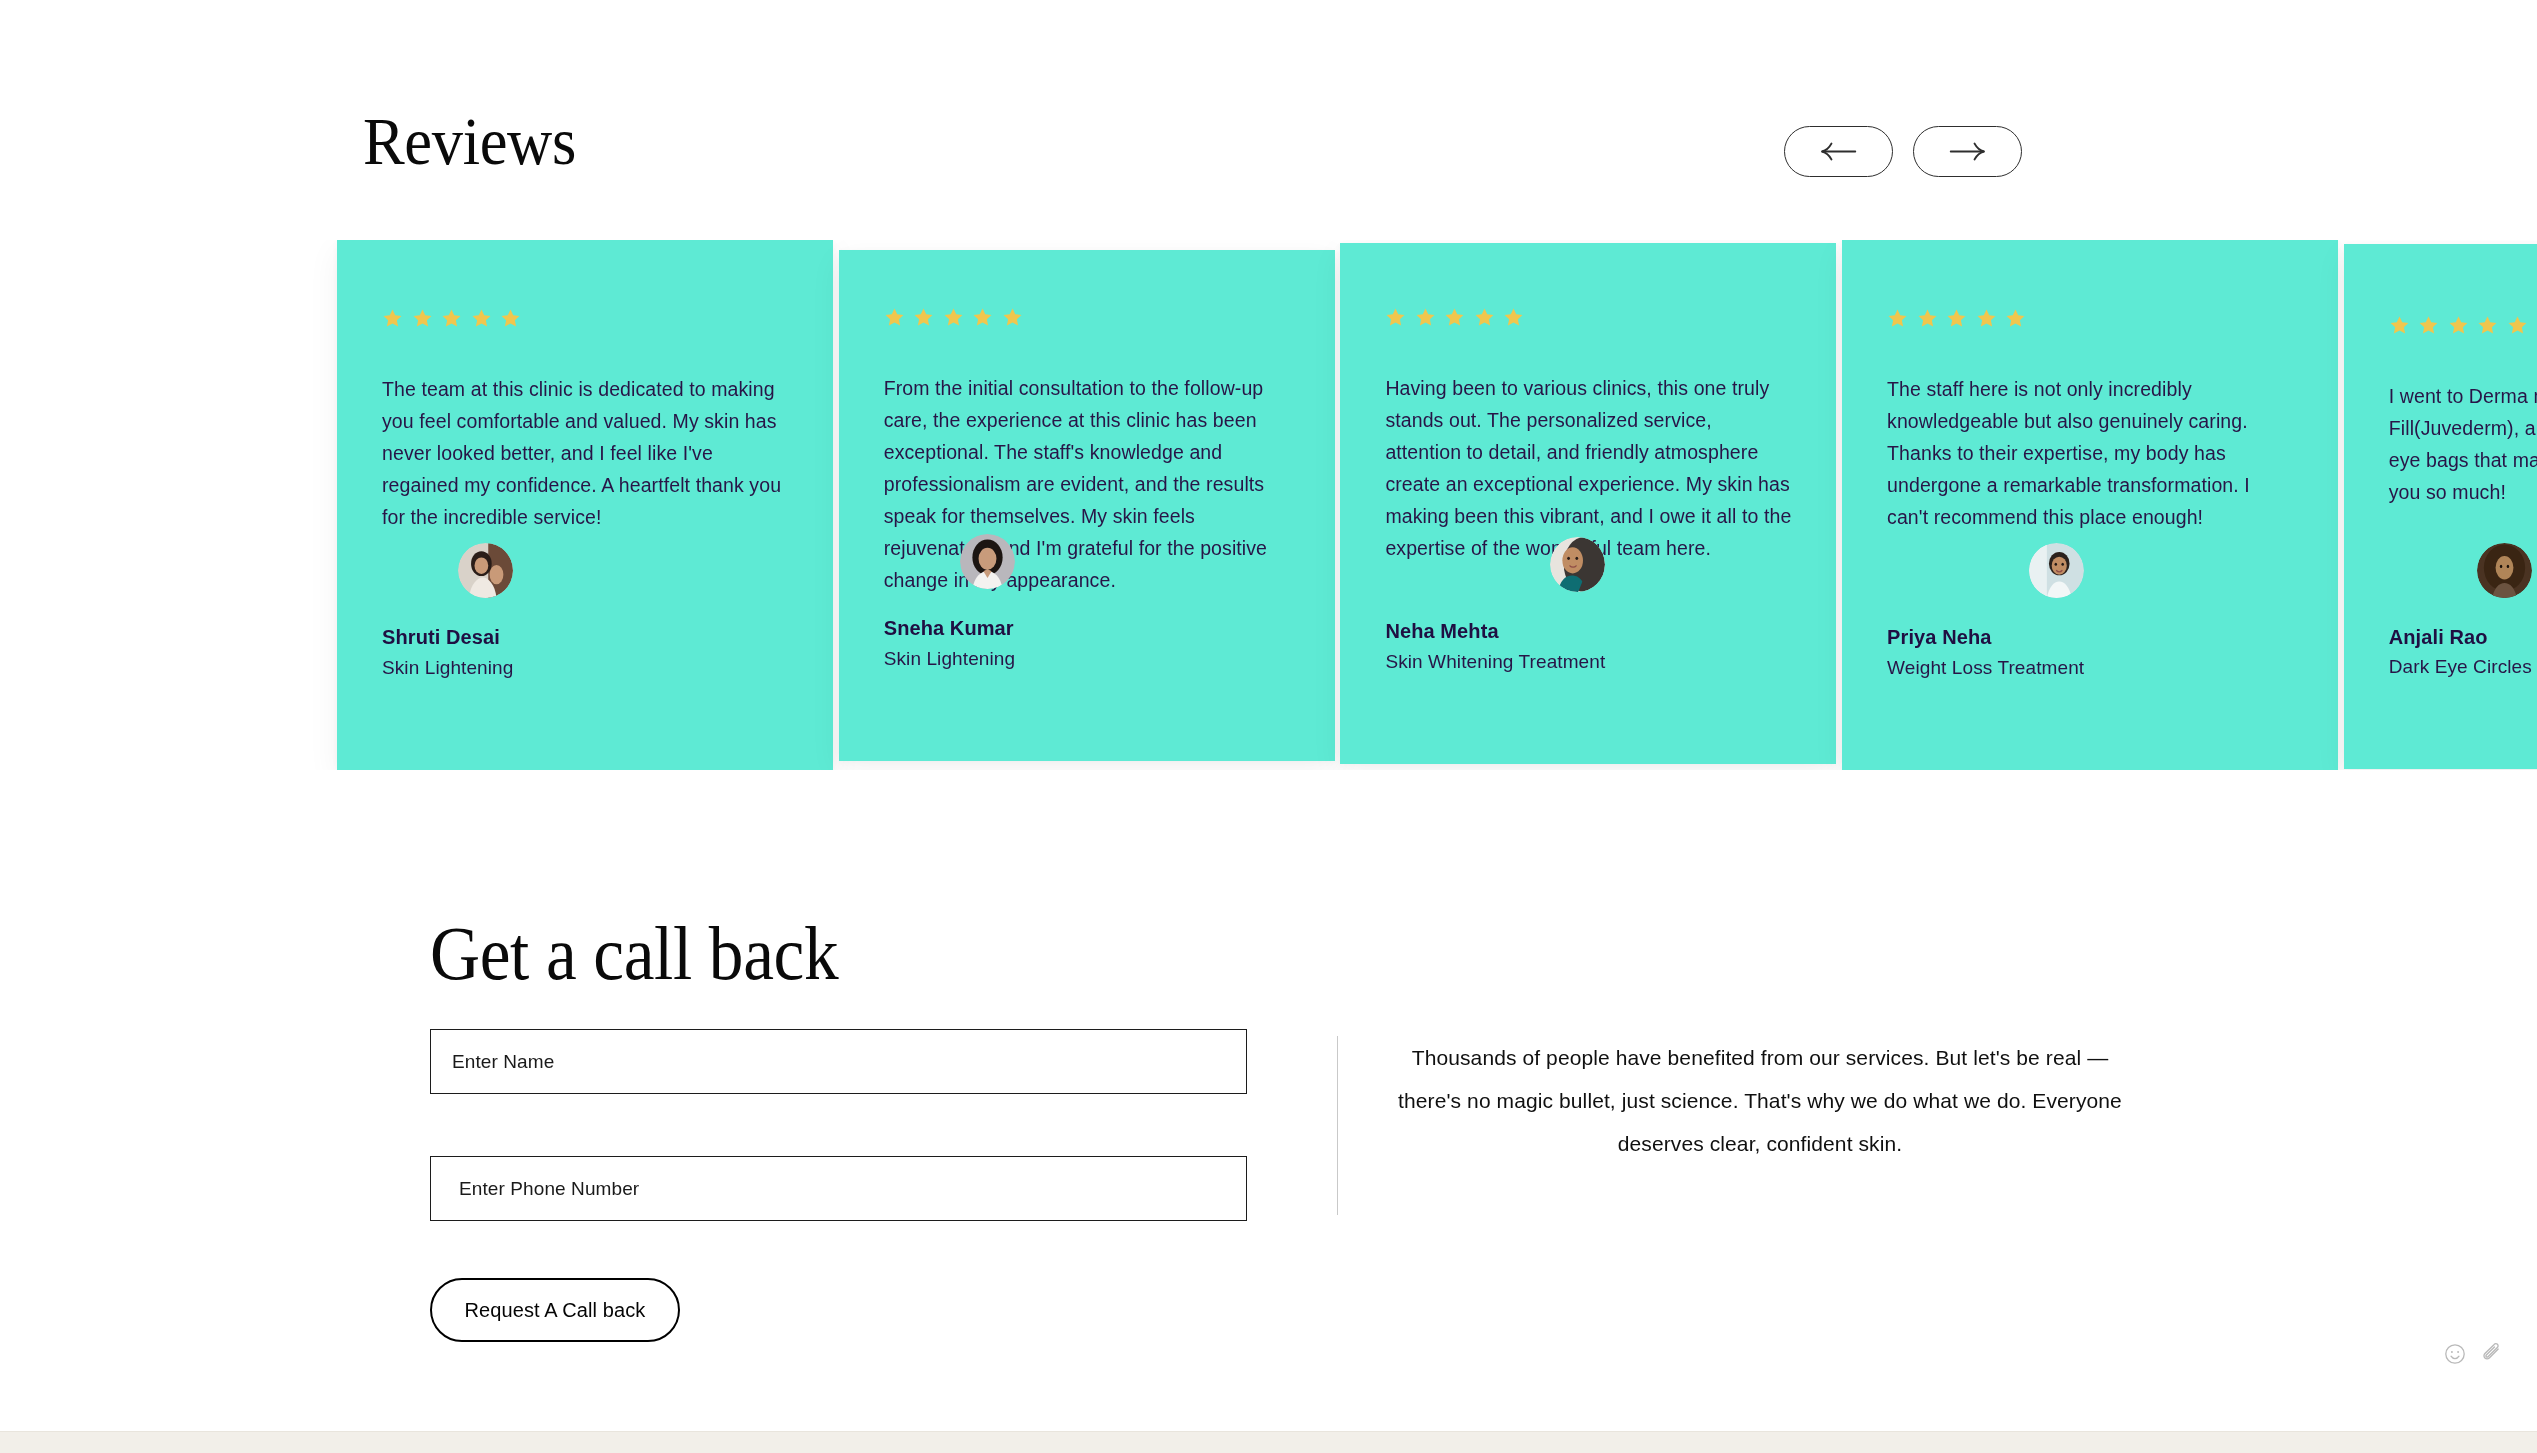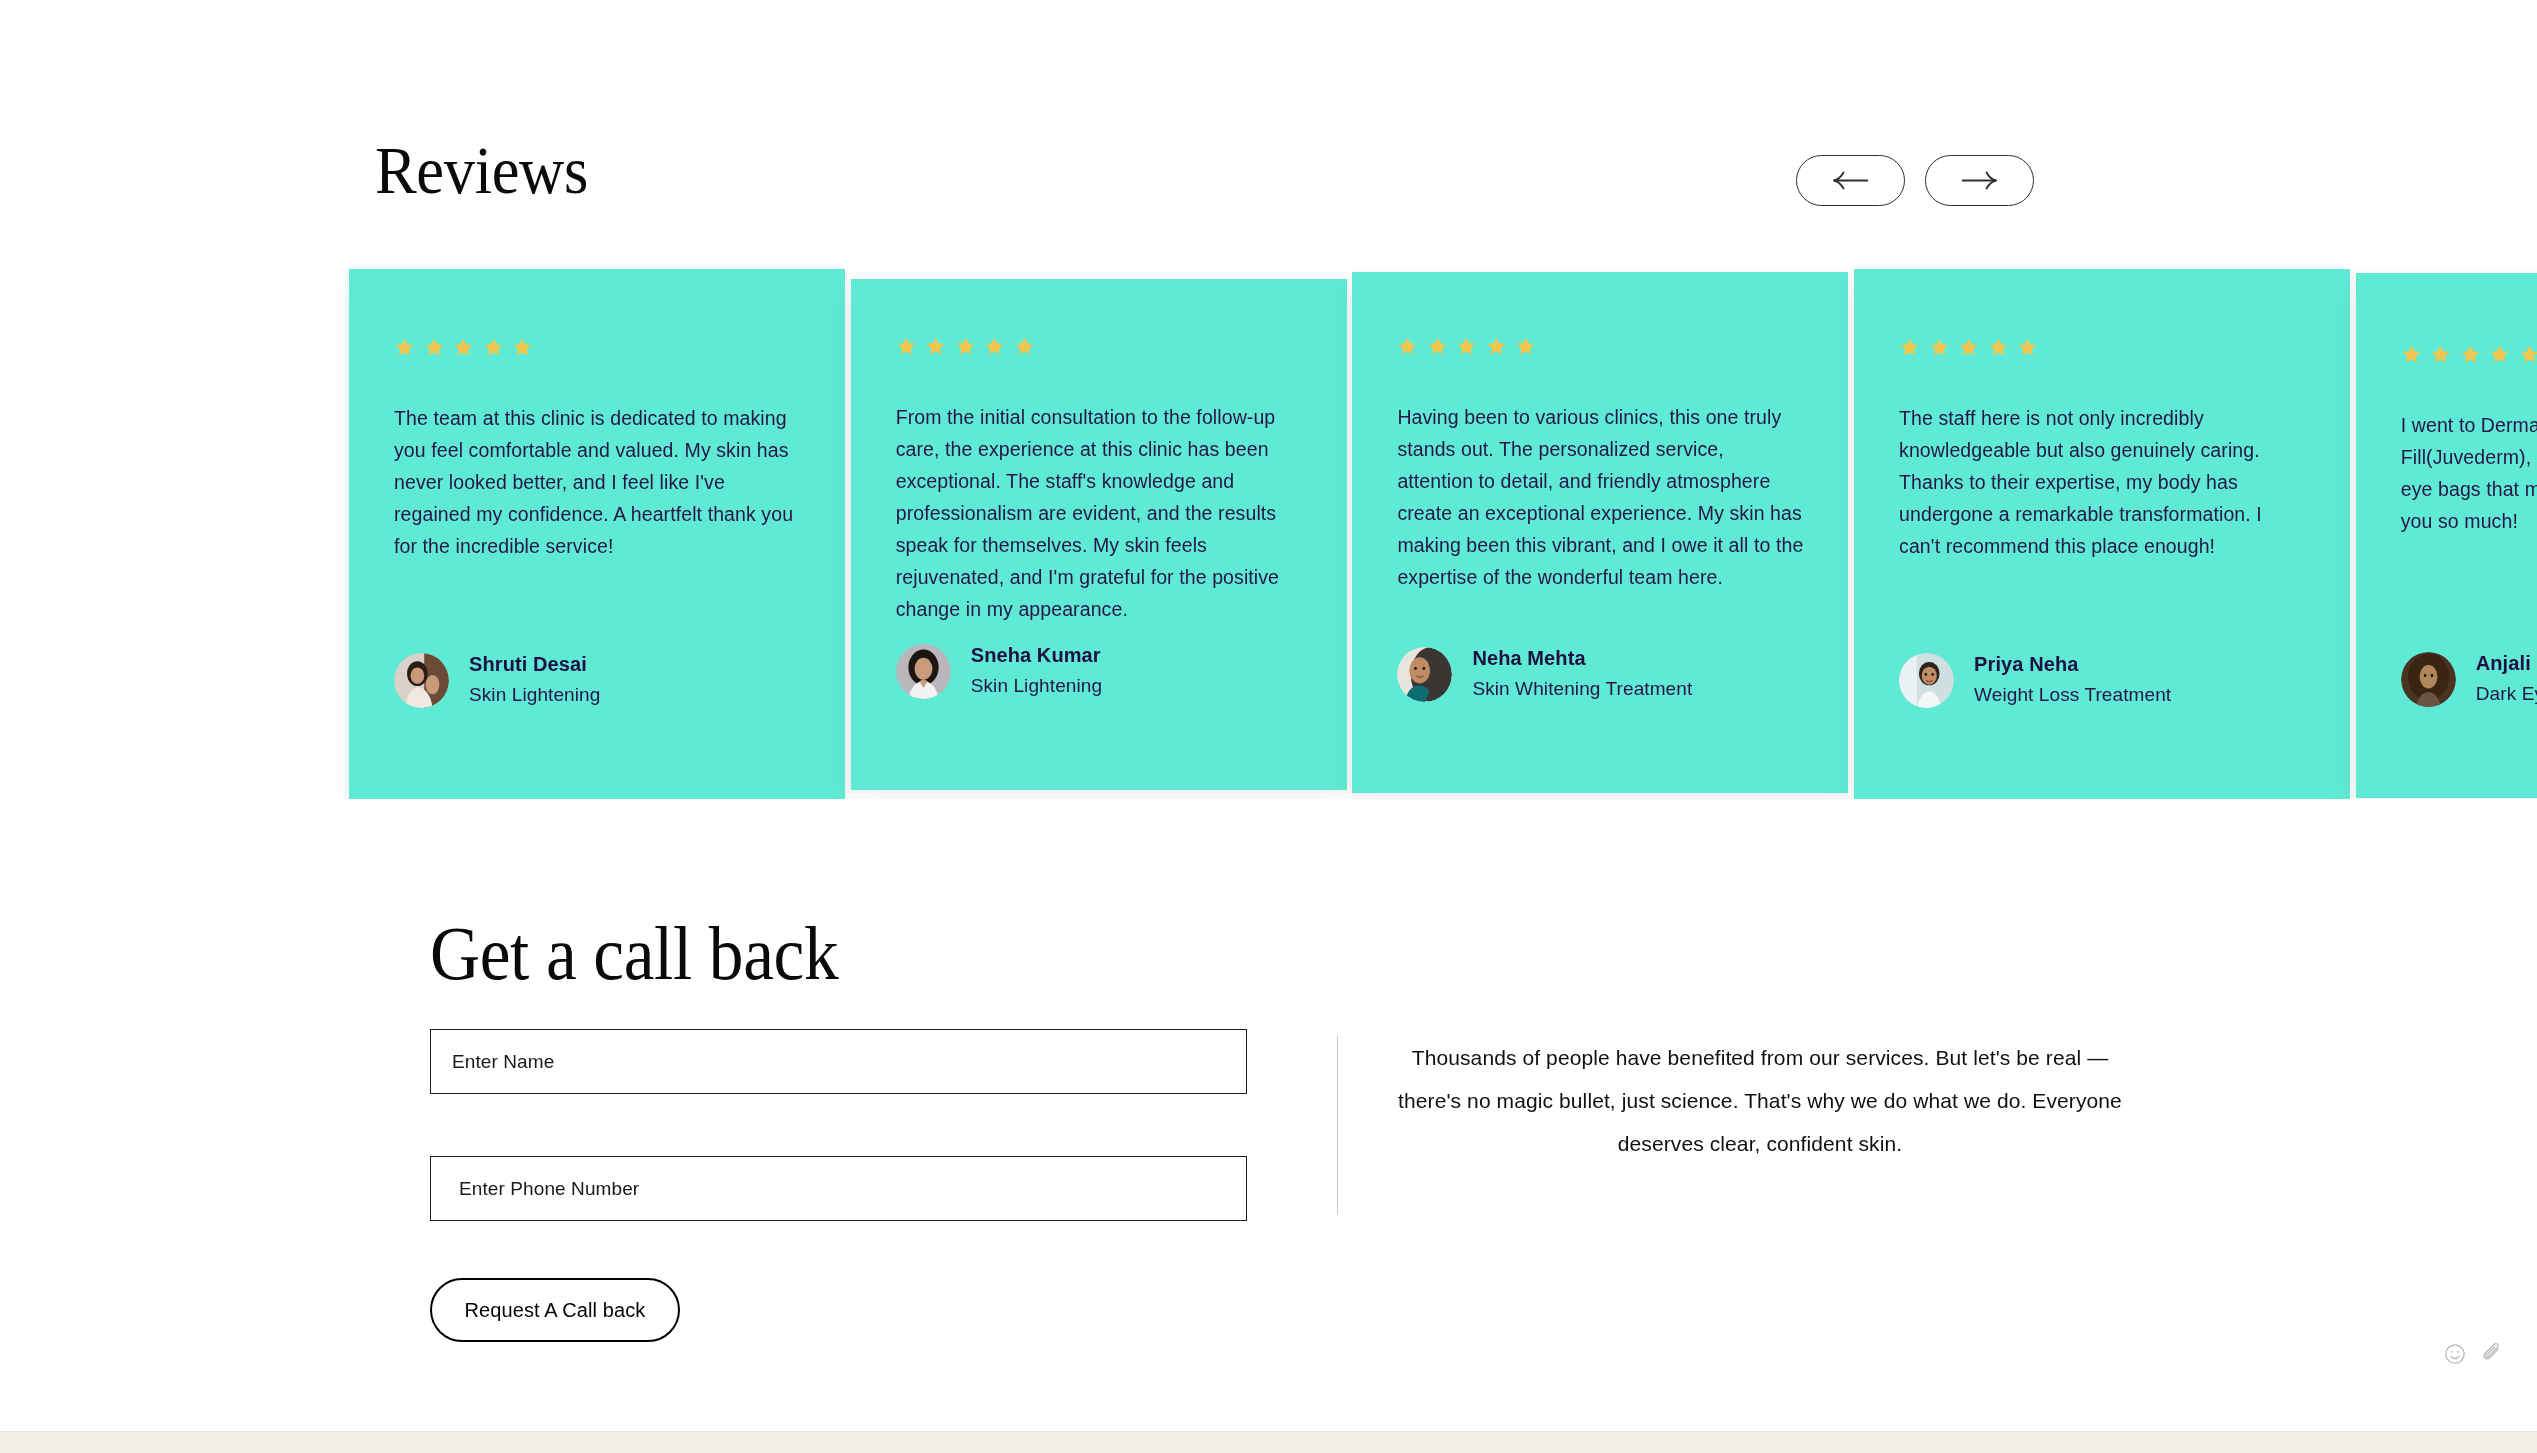--- a/index.html
+++ b/index.html
@@ -14,24 +14,23 @@
 
   body {
     font-family: "Liberation Sans", sans-serif;
     position: relative;
     -webkit-font-smoothing: antialiased;
   }
 
   
   .reviews-section {
     position: absolute;
-    left: 12px; top: 0;
+    left: 0; top: 0;
     width: 2084px;
     height: 787px;
-    margin-top: 29px;
   }
 
   .reviews-header {
     position: absolute;
     left: 363px;
     top: 106px;
     width: 2021px;
     height: 85px;
   }
 
@@ -127,22 +126,23 @@
     font-weight: 450;
     letter-spacing: 0.1px;
     margin-bottom: 24px;
   }
 
   .reviewer {
     position: absolute;
     left: 45px;
     bottom: 91px;
     display: flex;
-    align-items: flex-start;
-    gap: 20px;
+    align-items: flex-end;
+    gap: 28px;
+    flex-direction: column;
   }
 
   .avatar {
     width: 55px; height: 55px;
     border-radius: 50%;
     overflow: hidden;
     flex: 0 0 55px;
     position: relative;
   }
   .avatar svg { display:block; width:100%; height:100%; }

